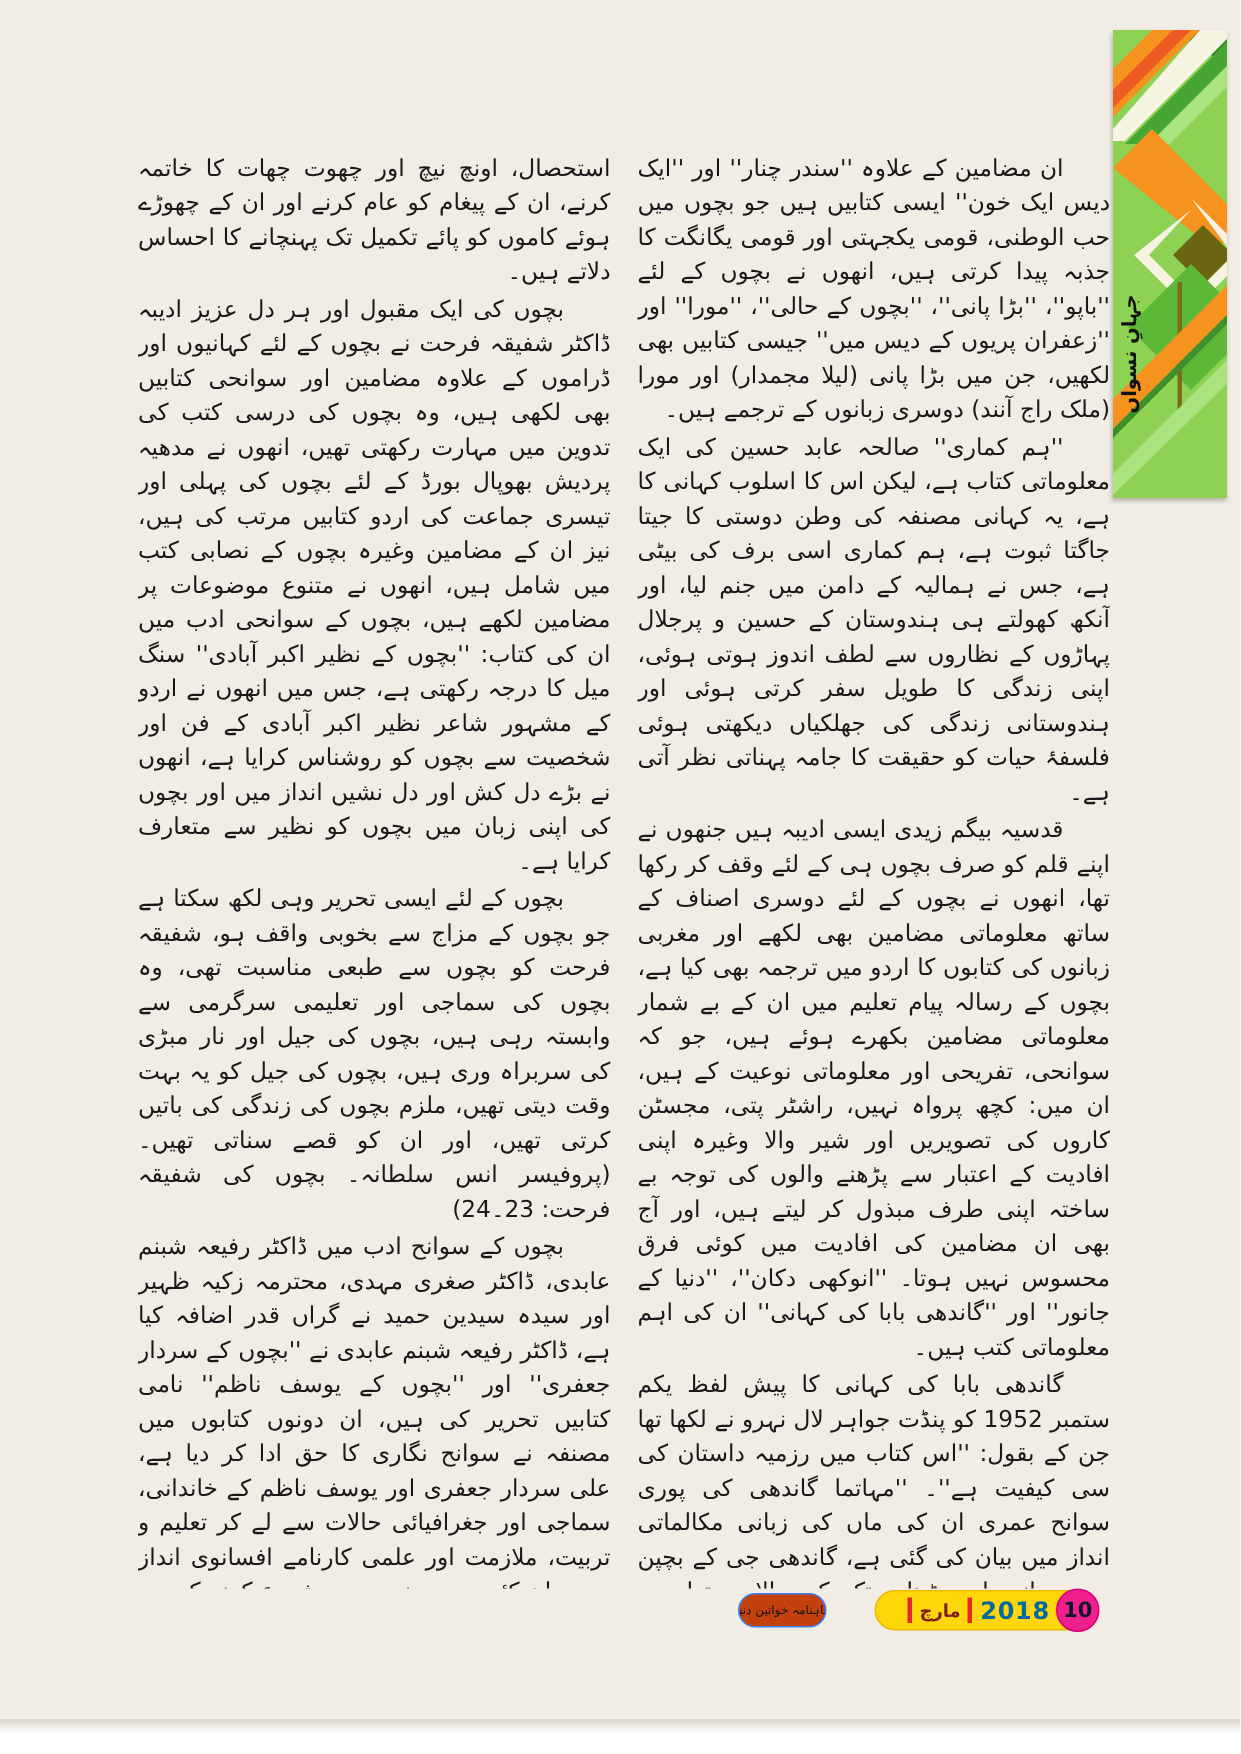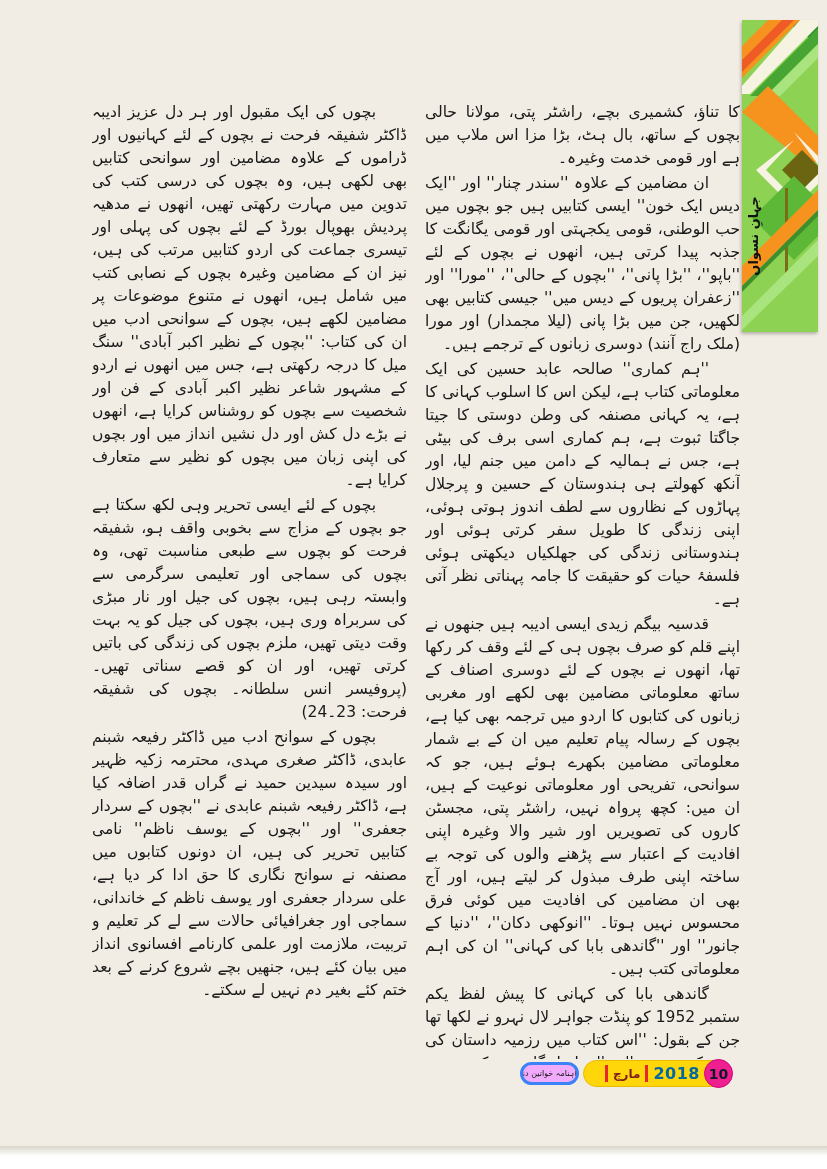--- a/index.html
+++ b/index.html
@@ -29,22 +29,22 @@
     background:#ffd60a;border:1px solid #e9bb00;border-radius:14px;
     display:flex;direction:rtl;align-items:center;box-sizing:border-box;
     padding:0 2px 0 10px;}
   .page-badge{width:29px;height:29px;border-radius:50%;background:#ee1f8e;
     border:1px solid #d5007a;color:#0f172a;font-weight:bold;font-size:14px;
     display:flex;align-items:center;justify-content:center;flex:0 0 auto;
     margin-left:4px;margin-right:-4px;box-sizing:border-box;}
   .year{font-weight:bold;font-size:16px;color:#0369a1;letter-spacing:0.5px;}
   .sep{width:3px;height:17px;background:#e8262d;margin:0 5px;flex:0 0 auto;}
   .month{font-size:12px;font-weight:bold;color:#7f1d1d;white-space:nowrap;}
-  .footer-pill{position:absolute;left:520px;top:1062px;width:59px;height:23px;
-    background:#f0abfc;border:3px solid #3b82f6;border-radius:12px;
+  .footer-pill{position:absolute;left:492px;top:1062px;width:59px;height:23px;
+    background:#c2410c;border:1px solid #3b82f6;border-radius:12px;
     display:flex;align-items:center;justify-content:center;direction:rtl;
     font-size:8px;color:#111;white-space:nowrap;overflow:hidden;box-sizing:border-box;}
 </style>
 </head>
 <body>
 
 <div class="sheet">
   <div class="page"></div>
   <div class="page-shadow"></div>
 
@@ -65,27 +65,27 @@
       <polygon points="0,246 76,170 76,190 0,266" fill="#f6921e"></polygon>
       <polygon points="0,296 76,220 76,236 0,310" fill="#aae47e"></polygon>
       <polygon points="0,266 76,190 76,196 0,272" fill="#3e8f2c"></polygon>
     </svg>
   </div>
 
   <div class="section-title">جہانِ نسواں</div>
 
   <div class="columns">
     <div class="col">
-      <p class="cont">کا تناؤ، کشمیری بچے، راشٹر پتی، مولانا حالی بچوں کے ساتھ، بال ہٹ، بڑا مزا اس ملاپ میں ہے اور قومی خدمت وغیرہ۔</p>
       <p>ان مضامین کے علاوہ ''سندر چنار'' اور ''ایک دیس ایک خون'' ایسی کتابیں ہیں جو بچوں میں حب الوطنی، قومی یکجہتی اور قومی یگانگت کا جذبہ پیدا کرتی ہیں، انھوں نے بچوں کے لئے ''باپو''، ''بڑا پانی''، ''بچوں کے حالی''، ''مورا'' اور ''زعفران پریوں کے دیس میں'' جیسی کتابیں بھی لکھیں، جن میں بڑا پانی (لیلا مجمدار) اور مورا (ملک راج آنند) دوسری زبانوں کے ترجمے ہیں۔</p>
       <p>''ہم کماری'' صالحہ عابد حسین کی ایک معلوماتی کتاب ہے، لیکن اس کا اسلوب کہانی کا ہے، یہ کہانی مصنفہ کی وطن دوستی کا جیتا جاگتا ثبوت ہے، ہم کماری اسی برف کی بیٹی ہے، جس نے ہمالیہ کے دامن میں جنم لیا، اور آنکھ کھولتے ہی ہندوستان کے حسین و پرجلال پہاڑوں کے نظاروں سے لطف اندوز ہوتی ہوئی، اپنی زندگی کا طویل سفر کرتی ہوئی اور ہندوستانی زندگی کی جھلکیاں دیکھتی ہوئی فلسفۂ حیات کو حقیقت کا جامہ پہناتی نظر آتی ہے۔</p>
       <p>قدسیہ بیگم زیدی ایسی ادیبہ ہیں جنھوں نے اپنے قلم کو صرف بچوں ہی کے لئے وقف کر رکھا تھا، انھوں نے بچوں کے لئے دوسری اصناف کے ساتھ معلوماتی مضامین بھی لکھے اور مغربی زبانوں کی کتابوں کا اردو میں ترجمہ بھی کیا ہے، بچوں کے رسالہ پیام تعلیم میں ان کے بے شمار معلوماتی مضامین بکھرے ہوئے ہیں، جو کہ سوانحی، تفریحی اور معلوماتی نوعیت کے ہیں، ان میں: کچھ پرواہ نہیں، راشٹر پتی، مجسٹن کاروں کی تصویریں اور شیر والا وغیرہ اپنی افادیت کے اعتبار سے پڑھنے والوں کی توجہ بے ساختہ اپنی طرف مبذول کر لیتے ہیں، اور آج بھی ان مضامین کی افادیت میں کوئی فرق محسوس نہیں ہوتا۔ ''انوکھی دکان''، ''دنیا کے جانور'' اور ''گاندھی بابا کی کہانی'' ان کی اہم معلوماتی کتب ہیں۔</p>
       <p>گاندھی بابا کی کہانی کا پیش لفظ یکم ستمبر 1952 کو پنڈت جواہر لال نہرو نے لکھا تھا جن کے بقول: ''اس کتاب میں رزمیہ داستان کی سی کیفیت ہے''۔ ''مہاتما گاندھی کی پوری سوانح عمری ان کی ماں کی زبانی مکالماتی انداز میں بیان کی گئی ہے، گاندھی جی کے بچپن سے جوانی اور بڑھاپے تک کے حالات، تعلیم و تربیت، خاندانی نیکی و شرافت، سماجی کشمکش، آزادی کی جدوجہد، قومی یکجہتی، سماج کی اصلاح و تربیت اور شہادت کے واقعات خاص ترتیب اور دل پذیر انداز میں بیان کئے گئے ہیں، کتاب کا ایک ایک لفظ گاندھی جی سے محبت و عقیدت کی روشنائی میں ڈبو کر لکھا گیا ہے، جو نو خیز نسلوں میں گاندھی جی کی محبت و عظمت، سماجی ظلم و</p>
     </div>
     <div class="col">
+      <p class="cont">استحصال، اونچ نیچ اور چھوت چھات کا خاتمہ کرنے، ان کے پیغام کو عام کرنے اور ان کے چھوڑے ہوئے کاموں کو پائے تکمیل تک پہنچانے کا احساس دلاتے ہیں۔</p>
       <p>بچوں کی ایک مقبول اور ہر دل عزیز ادیبہ ڈاکٹر شفیقہ فرحت نے بچوں کے لئے کہانیوں اور ڈراموں کے علاوہ مضامین اور سوانحی کتابیں بھی لکھی ہیں، وہ بچوں کی درسی کتب کی تدوین میں مہارت رکھتی تھیں، انھوں نے مدھیہ پردیش بھوپال بورڈ کے لئے بچوں کی پہلی اور تیسری جماعت کی اردو کتابیں مرتب کی ہیں، نیز ان کے مضامین وغیرہ بچوں کے نصابی کتب میں شامل ہیں، انھوں نے متنوع موضوعات پر مضامین لکھے ہیں، بچوں کے سوانحی ادب میں ان کی کتاب: ''بچوں کے نظیر اکبر آبادی'' سنگ میل کا درجہ رکھتی ہے، جس میں انھوں نے اردو کے مشہور شاعر نظیر اکبر آبادی کے فن اور شخصیت سے بچوں کو روشناس کرایا ہے، انھوں نے بڑے دل کش اور دل نشیں انداز میں اور بچوں کی اپنی زبان میں بچوں کو نظیر سے متعارف کرایا ہے۔</p>
       <p>بچوں کے لئے ایسی تحریر وہی لکھ سکتا ہے جو بچوں کے مزاج سے بخوبی واقف ہو، شفیقہ فرحت کو بچوں سے طبعی مناسبت تھی، وہ بچوں کی سماجی اور تعلیمی سرگرمی سے وابستہ رہی ہیں، بچوں کی جیل اور نار مبڑی کی سربراہ وری ہیں، بچوں کی جیل کو یہ بہت وقت دیتی تھیں، ملزم بچوں کی زندگی کی باتیں کرتی تھیں، اور ان کو قصے سناتی تھیں۔ (پروفیسر انس سلطانہ۔ بچوں کی شفیقہ فرحت: 23۔24)</p>
       <p>بچوں کے سوانح ادب میں ڈاکٹر رفیعہ شبنم عابدی، ڈاکٹر صغری مہدی، محترمہ زکیہ ظہیر اور سیدہ سیدین حمید نے گراں قدر اضافہ کیا ہے، ڈاکٹر رفیعہ شبنم عابدی نے ''بچوں کے سردار جعفری'' اور ''بچوں کے یوسف ناظم'' نامی کتابیں تحریر کی ہیں، ان دونوں کتابوں میں مصنفہ نے سوانح نگاری کا حق ادا کر دیا ہے، علی سردار جعفری اور یوسف ناظم کے خاندانی، سماجی اور جغرافیائی حالات سے لے کر تعلیم و تربیت، ملازمت اور علمی کارنامے افسانوی انداز میں بیان کئے ہیں، جنھیں بچے شروع کرنے کے بعد ختم کئے بغیر دم نہیں لے سکتے۔</p>
 
     </div>
   </div>
 
   <div class="footer-main">
     <div class="page-badge">10</div>
     <span class="year">2018</span>

